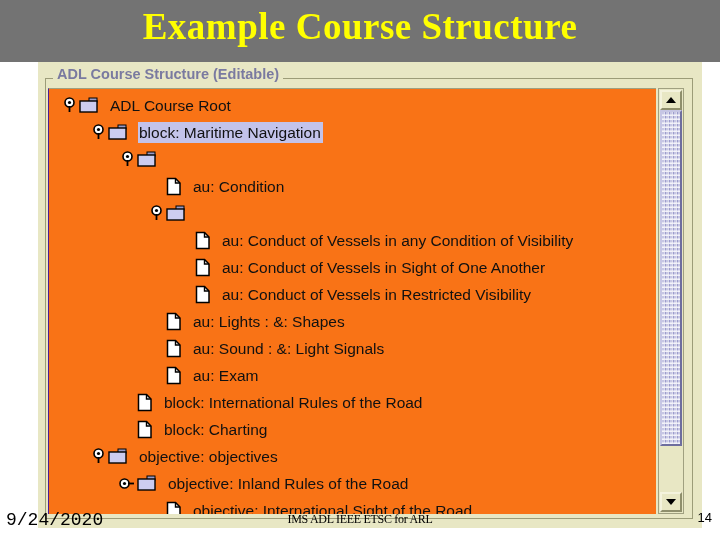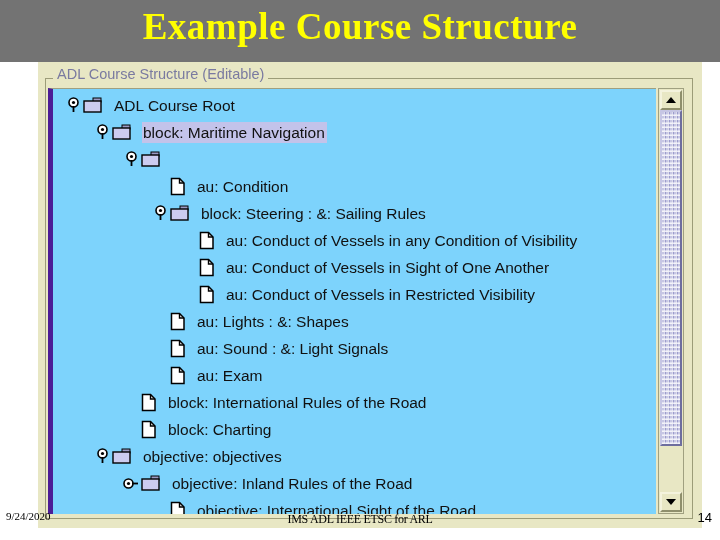--- a/index.html
+++ b/index.html
@@ -51,35 +51,35 @@
     border: 1px solid #9c9c78;
     box-sizing: border-box;
   }
   #groupbox-title {
     position: absolute;
     left: 15px; top: 4px;
     padding: 0 4px;
     background: #e8e7c4;
     color: #7a7aa0;
     font-family: "Liberation Sans", sans-serif;
-    font-weight: normal;
+    font-weight: bold;
     font-size: 14.5px;
     white-space: nowrap;
     z-index: 3;
   }
 
   
   #tree-viewport {
     position: absolute;
     left: 10px; top: 26px;
     width: 608px; height: 426px;
-    background: #7dd3fc;
+    background: #f97316;
     overflow: hidden;
     border-top: 1px solid #a0a080;
-    border-left: 5px solid #4c1d95;
+    border-left: 1px solid #4c1d95;
     box-sizing: border-box;
   }
   #tree {
     position: absolute;
     left: 0; top: 3px;
     width: 900px;
   }
   .tree-row {
     position: relative;
     height: 27px;
@@ -176,22 +176,22 @@
       repeating-linear-gradient(90deg, rgba(255,255,255,.85) 0 1px, rgba(0,0,0,0) 1px 4px);
     background-size: 4px 4px, 4px 4px;
     background-position: 0 0, 2px 2px;
     opacity: .75;
   }
 
   
   #footer-date {
     position: absolute;
     left: 6px; top: 510px;
-    font-family: Liberation Serif, serif;
-    font-size: 11px;
+    font-family: Liberation Mono, monospace;
+    font-size: 18px;
     color: #000000;
   }
   #footer-center {
     position: absolute;
     left: 0; top: 512px;
     width: 720px;
     text-align: center;
     font-family: "Liberation Serif", serif;
     font-size: 12px;
     color: #000000;
@@ -283,21 +283,20 @@
               <circle cx="8.5" cy="5.5" r="1.6" fill="#000000"></circle>
               <rect x="7.6" y="9" width="1.8" height="6" fill="#000000"></rect>
             </svg>
           </span>
           <span style="display: flex; margin-right: 5px;">
             <svg class="ficon" width="20" height="17" viewBox="0 0 20 17" xmlns="http://www.w3.org/2000/svg">
               <rect x="10" y="1" width="8" height="4" fill="#9a9ac4" stroke="#000000" stroke-width="1"></rect>
               <rect x="1" y="4" width="17" height="11" fill="#ccccf0" stroke="#000000" stroke-width="1.4"></rect>
             </svg>
           </span>
-          <span class="row-label">block: Steering : &amp;:  Sailing Rules</span>
         </div>
         <div class="tree-row" style="padding-left: 128px;">
           <span class="handle none"></span>
           <span style="display: flex; margin-right: 5px;">
             <svg class="dicon" width="16" height="19" viewBox="0 0 16 19" xmlns="http://www.w3.org/2000/svg">
               <path d="M1.5 1.5 H9.5 L14 6 V17.5 H1.5 Z" fill="#ffffff" stroke="#000000" stroke-width="1.5" stroke-linejoin="miter"></path>
               <path d="M9.5 1.5 V6 H14" fill="none" stroke="#000000" stroke-width="1.4"></path>
             </svg>
           </span>
           <span class="row-label">au: Conduct of Vessels in any Condition of Visibility</span>

